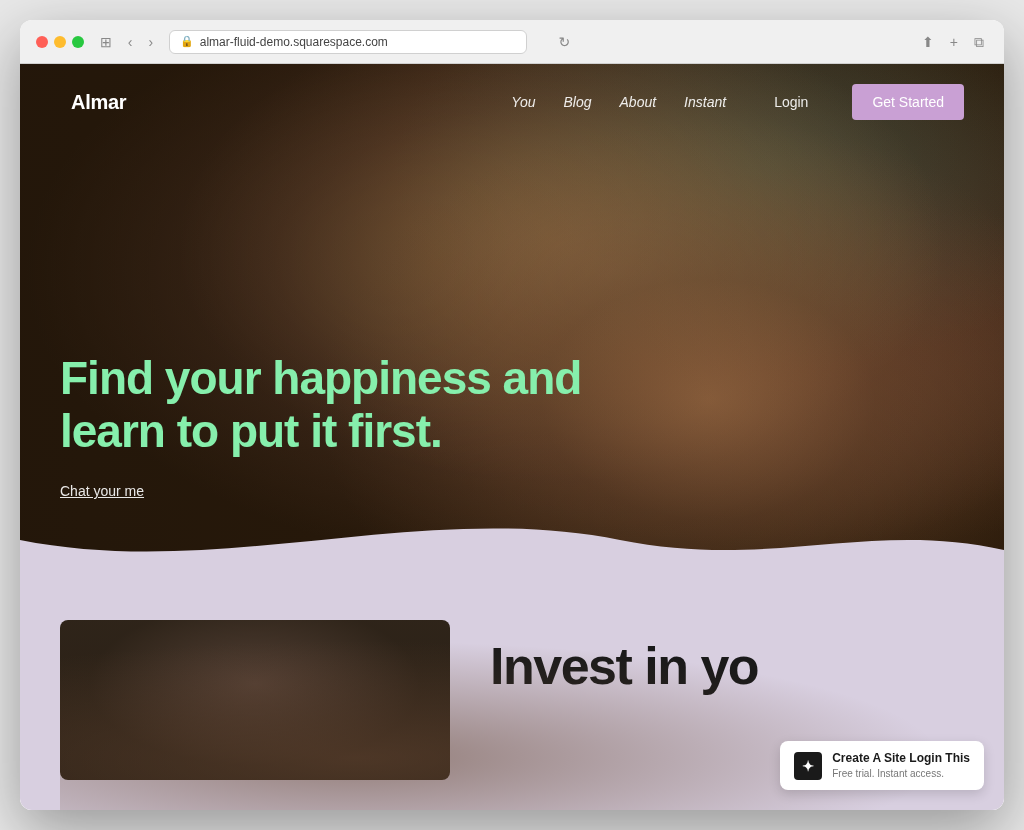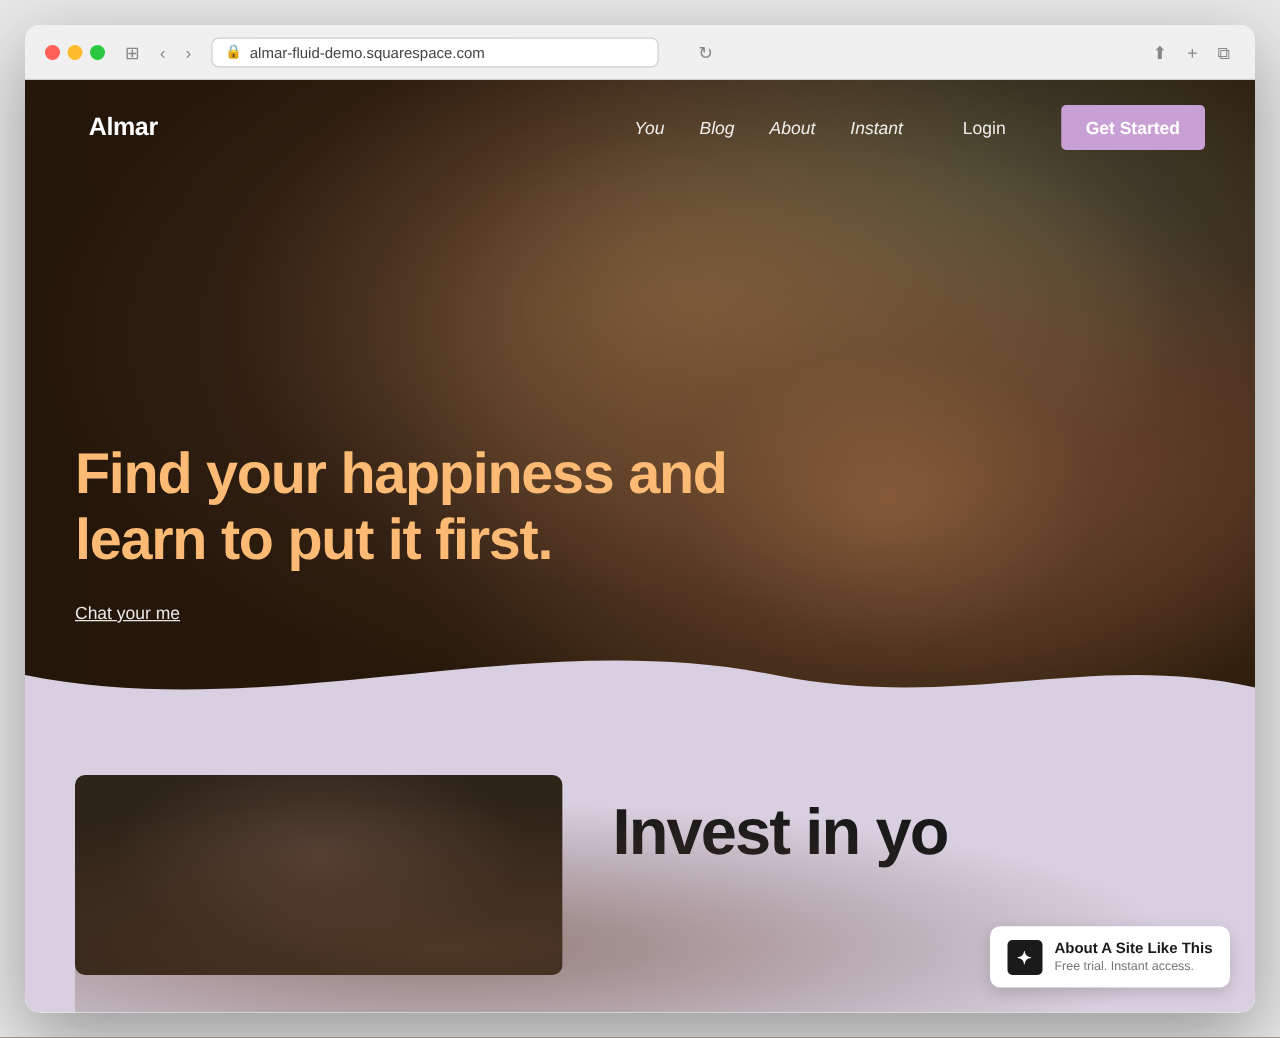--- a/index.html
+++ b/index.html
@@ -207,35 +207,35 @@
       text-align: center;
     }
 
     .nav-cta {
       background: #c9a0d4;
       color: #fff;
       border: none;
       padding: 10px 20px;
       border-radius: 4px;
       font-size: 14px;
-      font-weight: 700;
+      font-weight: 400;
       cursor: pointer;
       margin-left: 16px;
     }
 
     
     .hero-content {
       position: absolute;
       bottom: 80px;
       left: 40px;
       z-index: 10;
     }
 
     .hero-title {
-      color: #fdba74;
+      color: #86efac;
       font-size: 46px;
       font-weight: 800;
       line-height: 1.15;
       max-width: 560px;
       margin-bottom: 24px;
       letter-spacing: -1px;
     }
 
     .hero-cta-link {
       color: rgba(255,255,255,0.9);
@@ -421,20 +421,20 @@
       <div class="below-fold-image"></div>
       <div class="below-fold-text">
         <h2 class="invest-title">Invest in yo</h2>
       </div>
 
       <div class="squarespace-badge">
         <div class="sq-icon">
           <span>✦</span>
         </div>
         <div class="sq-text">
-          <span class="sq-title">About A Site Like This</span>
+          <span class="sq-title">Create A Site Login This</span>
           <span class="sq-subtitle">Free trial. Instant access.</span>
         </div>
       </div>
     </div>
 
   </div>
 </div>
 
 </body></html>

